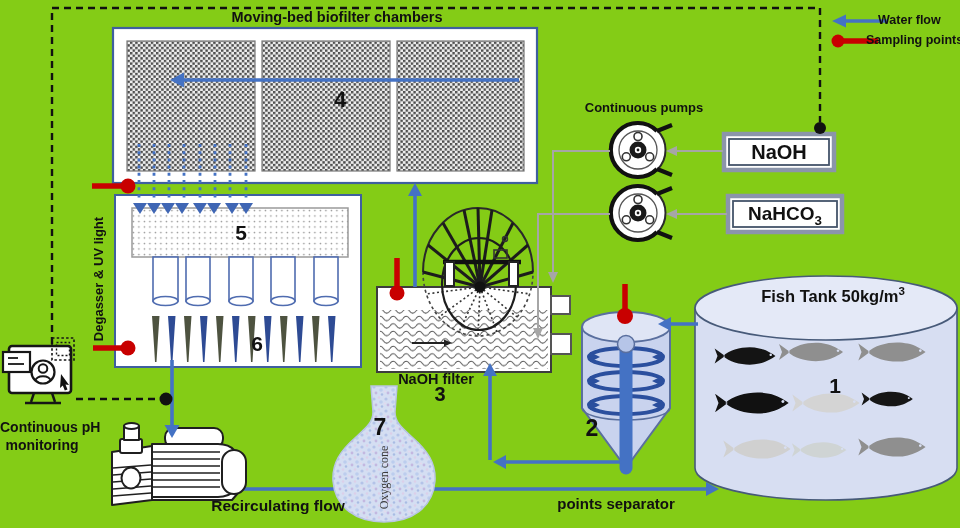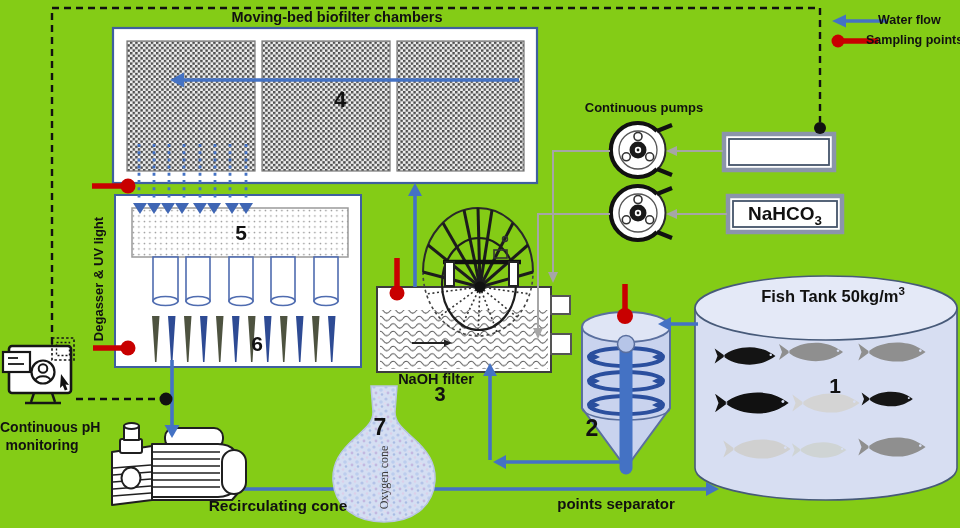--- a/index.html
+++ b/index.html
@@ -320,36 +320,37 @@
 <div class="lbl" style="left:187px;top:10px;width:300px;font-size:14.5px;">Moving-bed biofilter chambers</div>
 <div class="lbl" style="left:878px;top:14px;font-size:12.5px;text-align:left;">Water flow</div>
 <div class="lbl" style="left:866px;top:34px;font-size:12.5px;text-align:left;">Sampling points</div>
 
 <div class="lbl" style="left:326px;top:88px;width:28px;font-size:22px;">4</div>
 <div class="lbl" style="left:227px;top:222px;width:28px;font-size:21px;">5</div>
 <div class="lbl" style="left:243px;top:333px;width:28px;font-size:21px;">6</div>
 <div class="lbl rot" style="left:14px;top:272px;width:170px;font-size:13px;">Degasser &amp; UV light</div>
 
 <div class="lbl" style="left:579px;top:101px;width:130px;font-size:13px;">Continuous pumps</div>
+<div class="lbl" style="left:729px;top:139px;width:100px;height:26px;line-height:26px;font-size:20px;">NaOH</div>
 <div class="lbl" style="left:733px;top:201px;width:104px;height:22px;line-height:26px;font-size:19px;">
   <span>NaHCO</span><sub>3</sub>
 </div>
 
 <div class="lbl" style="left:733px;top:285px;width:200px;font-size:16.5px;">
   <span>Fish Tank 50kg/m</span><sup>3</sup>
 </div>
 <div class="lbl" style="left:823px;top:375px;width:24px;font-size:21px;">1</div>
 
 <div class="lbl" style="left:578px;top:416px;width:28px;font-size:23px;">2</div>
 <div class="lbl" style="left:541px;top:496px;width:150px;font-size:15px;">points separator</div>
 
 <div class="lbl" style="left:376px;top:372px;width:120px;font-size:14.5px;">NaOH filter</div>
 <div class="lbl" style="left:426px;top:384px;width:28px;font-size:20px;">3</div>
 
 <div class="lbl" style="left:366px;top:415px;width:28px;font-size:23px;">7</div>
 <div class="lbl rot serif" style="left:329px;top:471px;width:110px;font-size:12px;">Oxygen cone</div>
 
-<div class="lbl" style="left:203px;top:498px;width:150px;font-size:15.5px;">Recirculating cone</div>
+<div class="lbl" style="left:203px;top:498px;width:150px;font-size:15.5px;">Recirculating flow</div>
 
 <div class="lbl" style="left:0px;top:420px;width:96px;font-size:14px;">Continuous pH</div>
 <div class="lbl" style="left:0px;top:438px;width:84px;font-size:14px;">monitoring</div>
 
 </div>
 
 </body></html>

